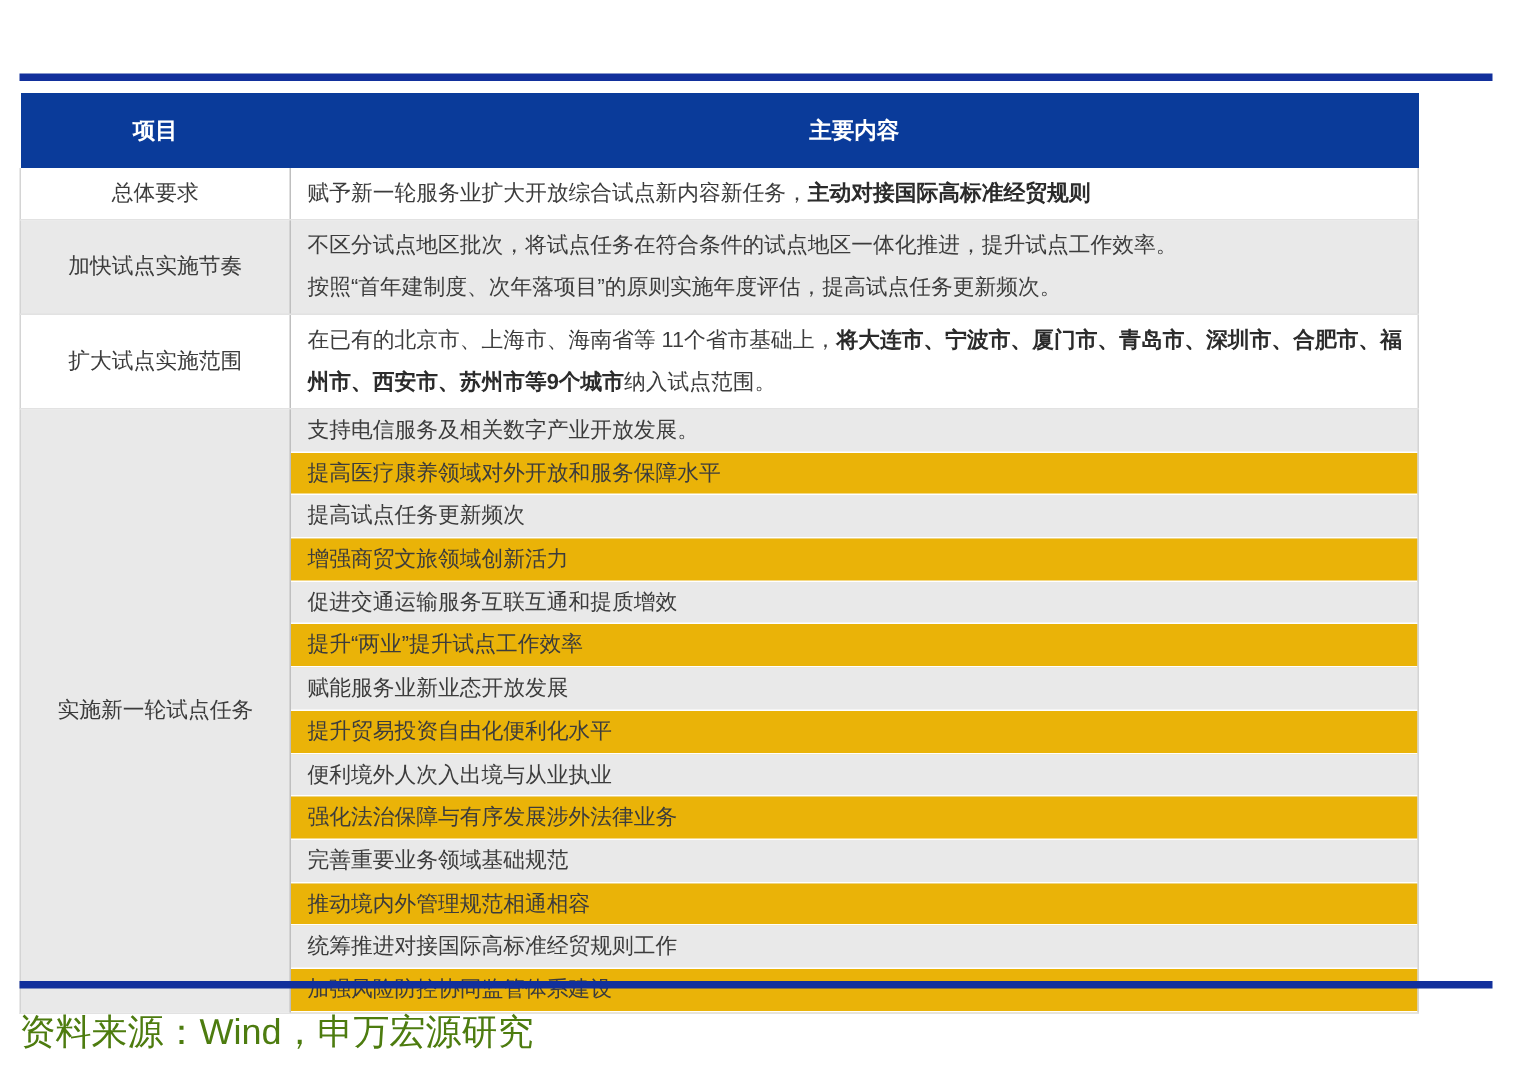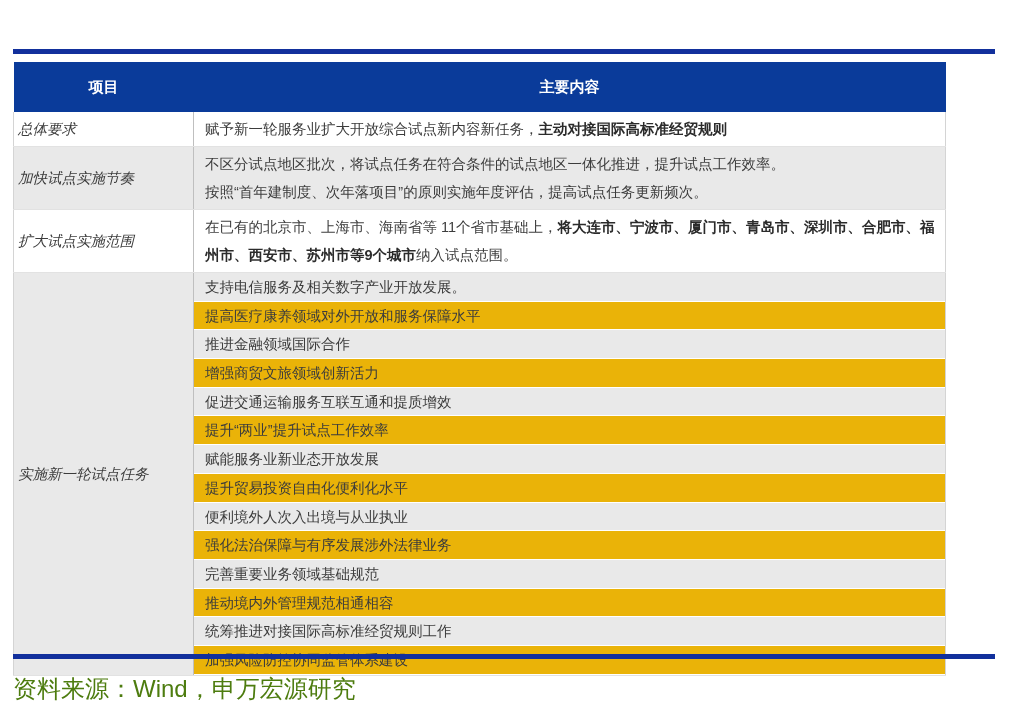--- a/index.html
+++ b/index.html
@@ -72,25 +72,24 @@
   table.main td {
     font-size: 14.5px;
     color: #3c3c3c;
     padding: 3px 8px;
     vertical-align: middle;
     border-right: 1px solid #d4d4d4;
     border-bottom: 1px solid #e2e2e2;
     line-height: 28px;
   }
   table.main td.item-cell {
-    text-align: left;
+    text-align: center;
     padding: 3px 4px;
     border-left: 1px solid #d4d4d4;
     border-right: 1px solid #bfbfbf;
-    font-style: italic;
   }
   table.main td.content-cell {
     text-align: left;
     padding-left: 11px;
     padding-right: 6px;
   }
   tr.row-white td { background: #ffffff; }
   tr.row-gray  td { background: #e9e9e9; }
   td.item-span {
     background: #e9e9e9 !important;
@@ -176,21 +175,21 @@
           <td class="item-cell">扩大试点实施范围</td>
           <td class="content-cell"><span>在已有的北京市、上海市、海南省等 11个省市基础上，</span><b class="hl">将大连市、宁波市、厦门市、青岛市、深圳市、合肥市、福州市、西安市、苏州市等9个城市</b><span>纳入试点范围。</span></td>
         </tr>
 
         <tr class="row-gray">
           <td class="item-cell item-span">实施新一轮试点任务</td>
           <td class="tasks-cell">
             <ul class="task-list">
                 <li class="alt-gray">支持电信服务及相关数字产业开放发展。</li>
                 <li class="alt-white">提高医疗康养领域对外开放和服务保障水平</li>
-                <li class="alt-gray">推进金融领域国际合作</li>
+                <li class="alt-gray">提高试点任务更新频次</li>
                 <li class="alt-white">增强商贸文旅领域创新活力</li>
                 <li class="alt-gray">促进交通运输服务互联互通和提质增效</li>
                 <li class="alt-white">提升“两业”提升试点工作效率</li>
                 <li class="alt-gray">赋能服务业新业态开放发展</li>
                 <li class="alt-white">提升贸易投资自由化便利化水平</li>
                 <li class="alt-gray">便利境外人次入出境与从业执业</li>
                 <li class="alt-white">强化法治保障与有序发展涉外法律业务</li>
                 <li class="alt-gray">完善重要业务领域基础规范</li>
                 <li class="alt-white">推动境内外管理规范相通相容</li>
                 <li class="alt-gray">统筹推进对接国际高标准经贸规则工作</li>

